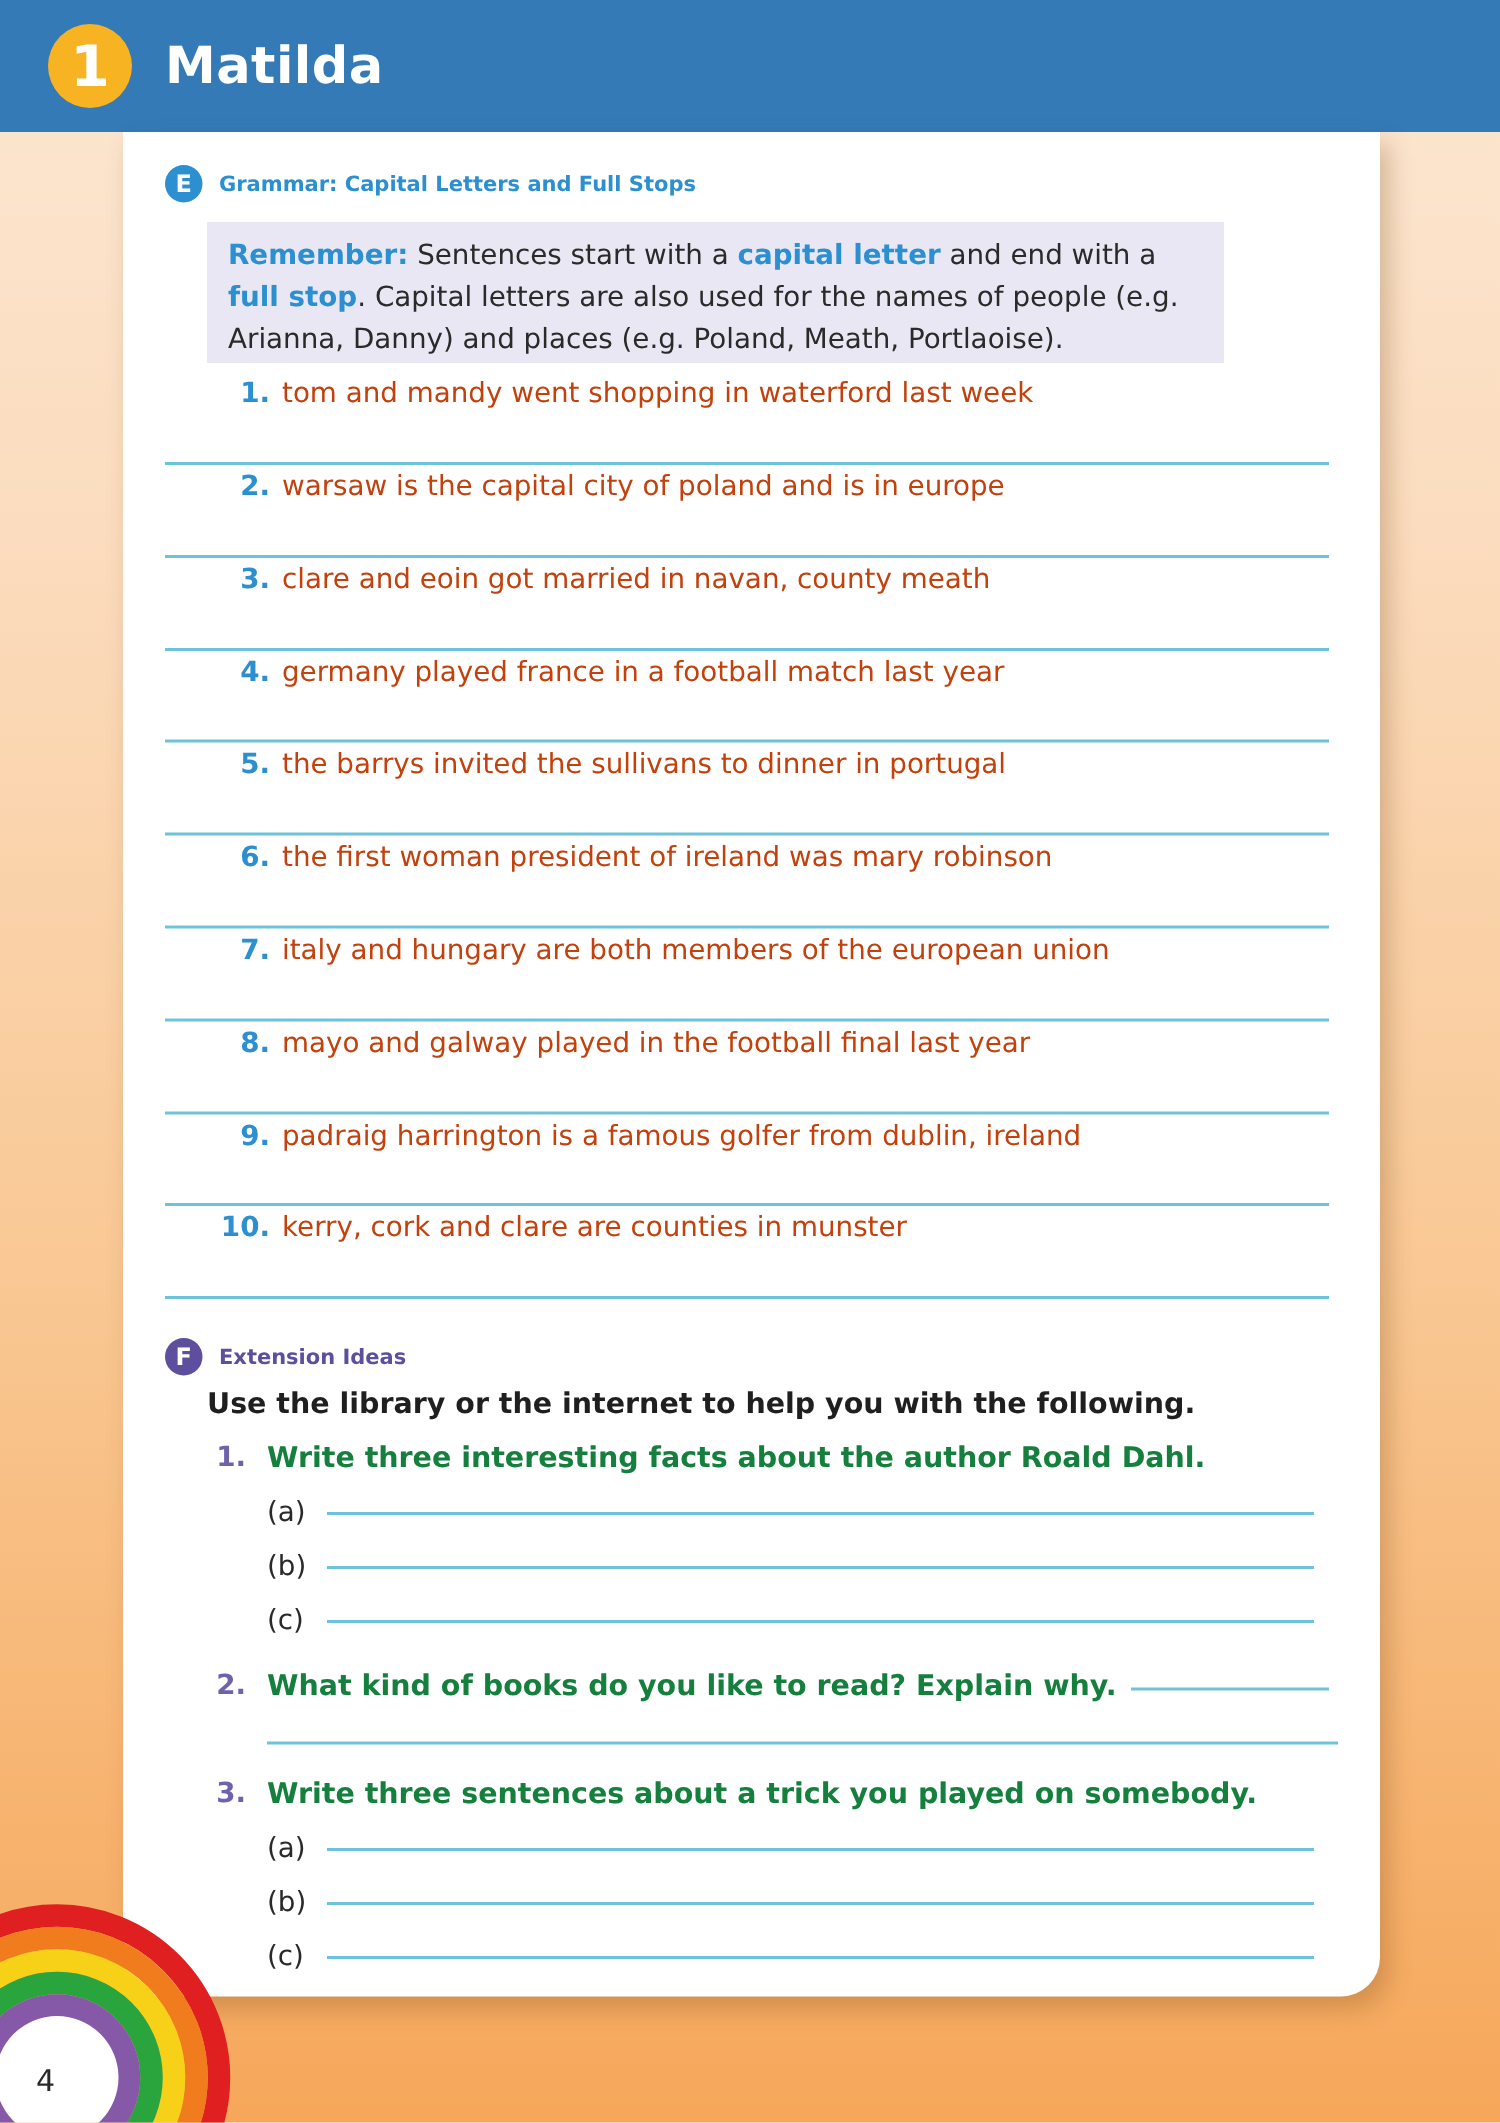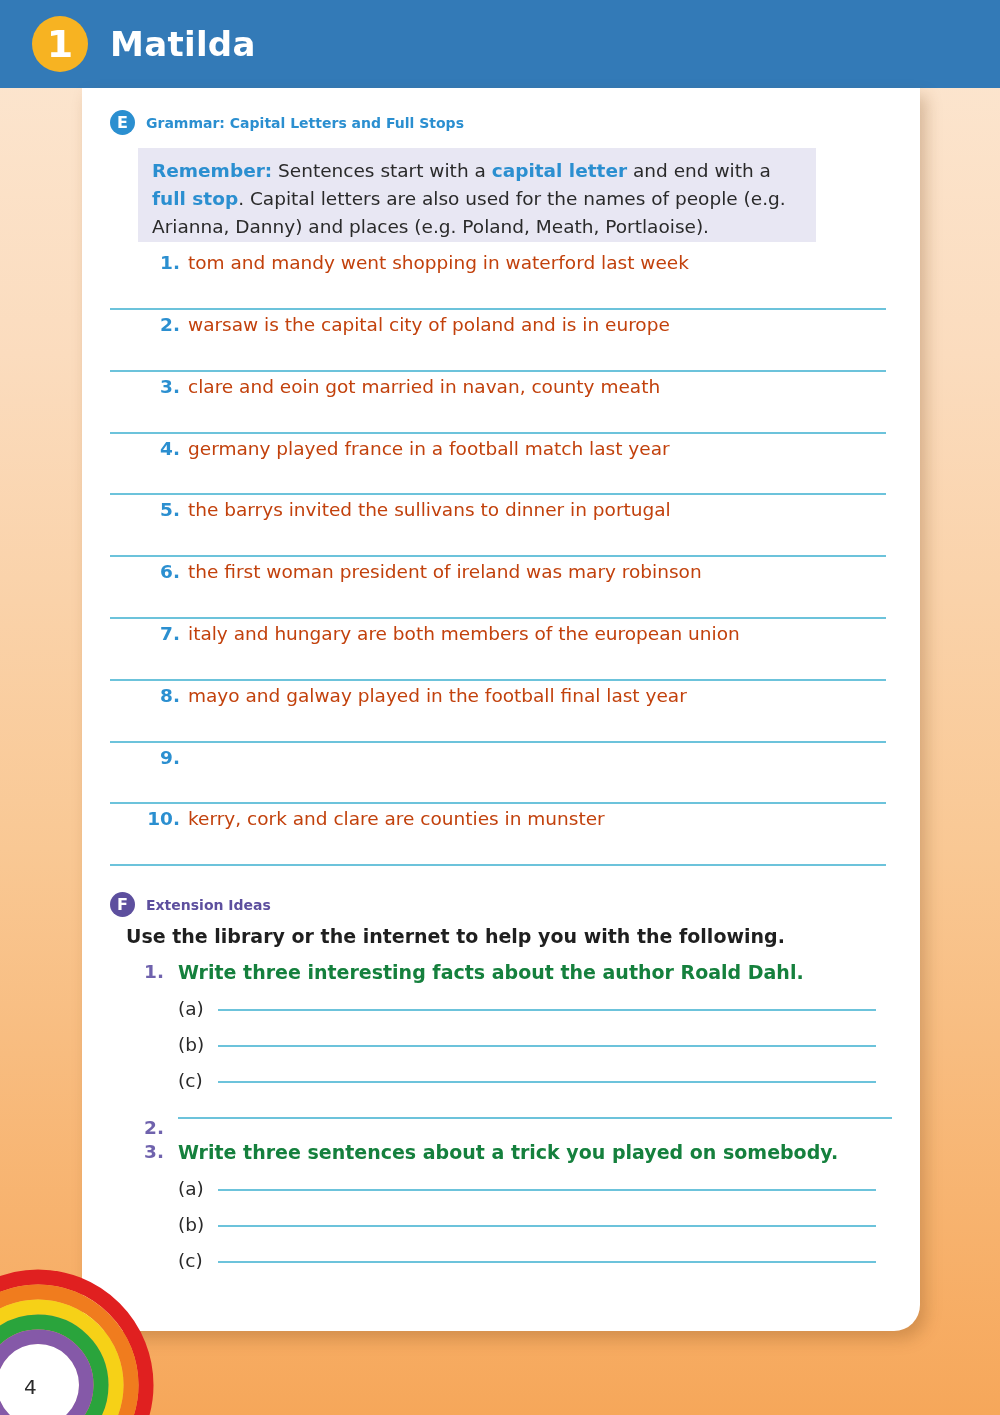--- a/index.html
+++ b/index.html
@@ -132,21 +132,21 @@
     position: absolute;
     left: 78px;
     top: 4px;
     font-size: 18.5px;
     color: #c2410c;
   }
 
   
   .ext-wrap { margin-top: 26px; }
   .ext-intro {
-    margin: 8px 0 0 16px;
+    margin: 8px 0 0 28px;
     font-size: 19px;
     font-weight: bold;
     color: #1f1f1f;
   }
   .ext-item { position: relative; margin-top: 14px; }
   .ext-num {
     position: absolute;
     left: 26px;
     width: 28px;
     text-align: right;
@@ -263,20 +263,21 @@
     <div class="rewrite-item">
       <span class="rw-num">7.</span>
       <span class="rw-text">italy and hungary are both members of the european union</span>
     </div>
     <div class="rewrite-item">
       <span class="rw-num">8.</span>
       <span class="rw-text">mayo and galway played in the football final last year</span>
     </div>
     <div class="rewrite-item">
       <span class="rw-num">9.</span>
+      <span class="rw-text">padraig harrington is a famous golfer from dublin, ireland</span>
     </div>
     <div class="rewrite-item">
       <span class="rw-num">10.</span>
       <span class="rw-text">kerry, cork and clare are counties in munster</span>
     </div>
   </div>
 
   <div class="ext-wrap">
     <div class="section-head">
       <div class="sec-badge purple">F</div>
@@ -299,20 +300,24 @@
         <span class="sub-rule"></span>
       </div>
       <div class="sub-line">
         <span class="sub-label">(c)</span>
         <span class="sub-rule"></span>
       </div>
     </div>
 
     <div class="ext-item" style="margin-top:22px;">
       <span class="ext-num">2.</span>
+      <div class="ext-q">
+        <span>What kind of books do you like to read? Explain why.</span>
+        <span class="inline-rule"></span>
+      </div>
       <div class="full-rule"></div>
     </div>
 
     <div class="ext-item" style="margin-top:22px;">
       <span class="ext-num">3.</span>
       <div class="ext-q">
         <span>Write three sentences about a trick you played on somebody.</span>
       </div>
       <div class="sub-line">
         <span class="sub-label">(a)</span>

